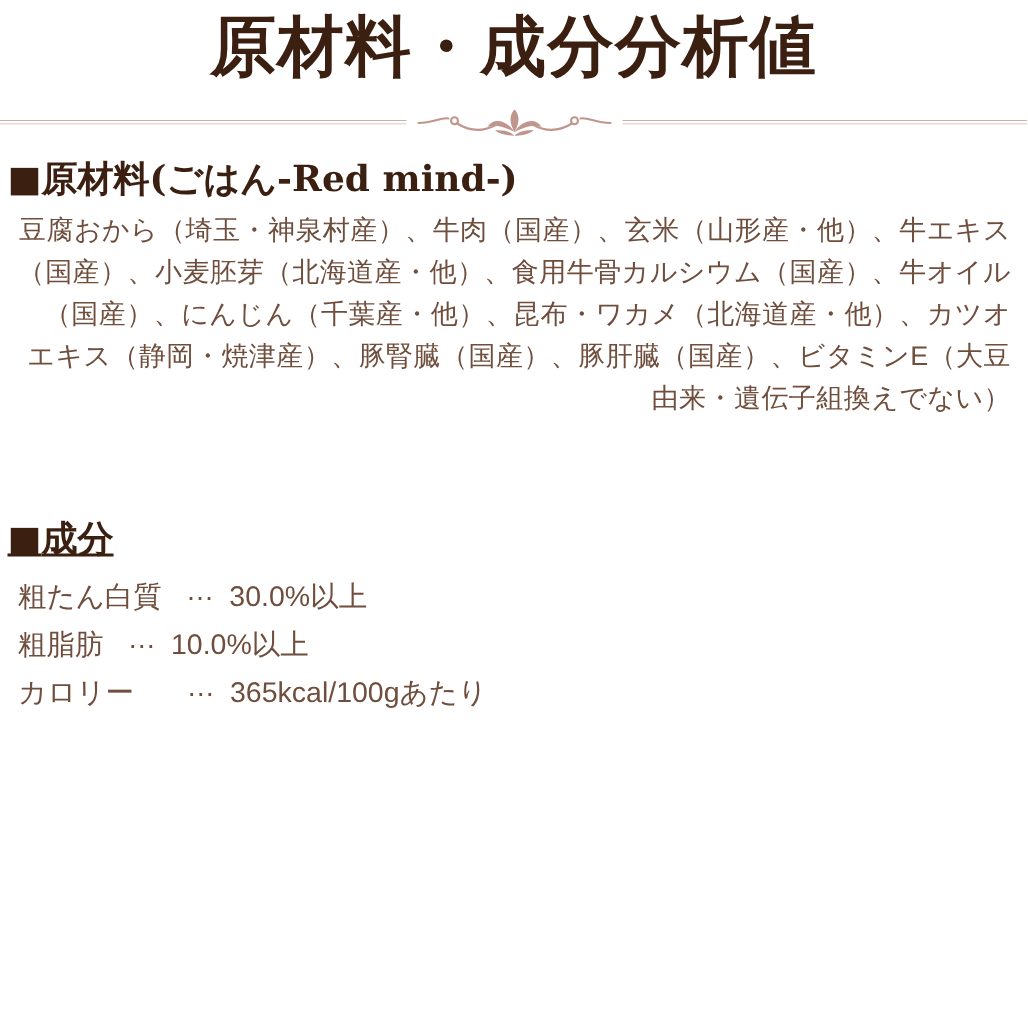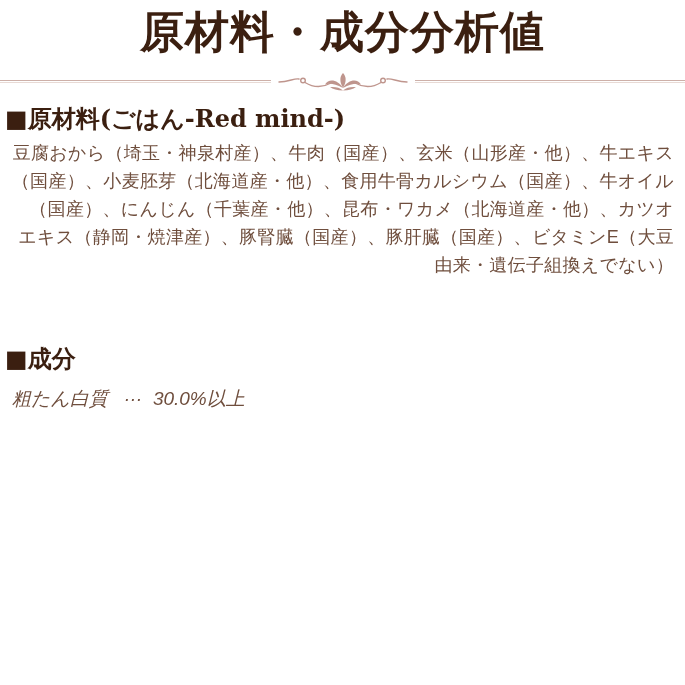--- a/index.html
+++ b/index.html
@@ -48,35 +48,34 @@
   
   .section-heading {
     margin: 0;
     font-family: "DejaVu Serif", "Liberation Serif", serif;
     font-size: 24px;
     line-height: 1.15;
     font-weight: bold;
     color: #3b1f10;
   }
   .heading-ingredients { margin: 12px 0 0 5px; }
-  .heading-composition { margin: 66px 0 0 5px; }
+  .heading-composition { margin: 66px 0 0 5px; text-decoration: underline; }
   .heading-marker { letter-spacing: 0; }
   
   .ingredients-text {
     margin: 7px 11px 0 11px;
     font-size: 18px;
     line-height: 28px;
     letter-spacing: 0.3px;
     color: #6f4e3d;
     text-align: right;
   }
   
   .comp-list {
     margin: 16px 0 0 12px;
-    font-style: italic;
   }
   .comp-row {
     font-size: 19px;
     line-height: 20px;
     margin-bottom: 12px;
     color: #6f4e3d;
     white-space: nowrap;
   }
   .comp-dots {
     display: inline-block;
@@ -124,15 +123,21 @@
   <p class="ingredients-text">豆腐おから（埼玉・神泉村産）、牛肉（国産）、玄米（山形産・他）、牛エキス（国産）、小麦胚芽（北海道産・他）、食用牛骨カルシウム（国産）、牛オイル（国産）、にんじん（千葉産・他）、昆布・ワカメ（北海道産・他）、カツオエキス（静岡・焼津産）、豚腎臓（国産）、豚肝臓（国産）、ビタミンE（大豆由来・遺伝子組換えでない）</p>
 
   <h2 class="section-heading heading-composition">
     <span class="heading-marker">■</span><span>成分</span>
   </h2>
 
   <div class="comp-list">
     <div class="comp-row">
       <span>粗たん白質</span><span class="comp-dots pad-m">…</span><span>30.0%以上</span>
     </div>
+    <div class="comp-row">
+      <span>粗脂肪</span><span class="comp-dots pad-m">…</span><span>10.0%以上</span>
+    </div>
+    <div class="comp-row">
+      <span>カロリー</span><span class="comp-dots pad-l">…</span><span>365kcal/100gあたり</span>
+    </div>
   </div>
 
 </div>
 
 </body></html>

